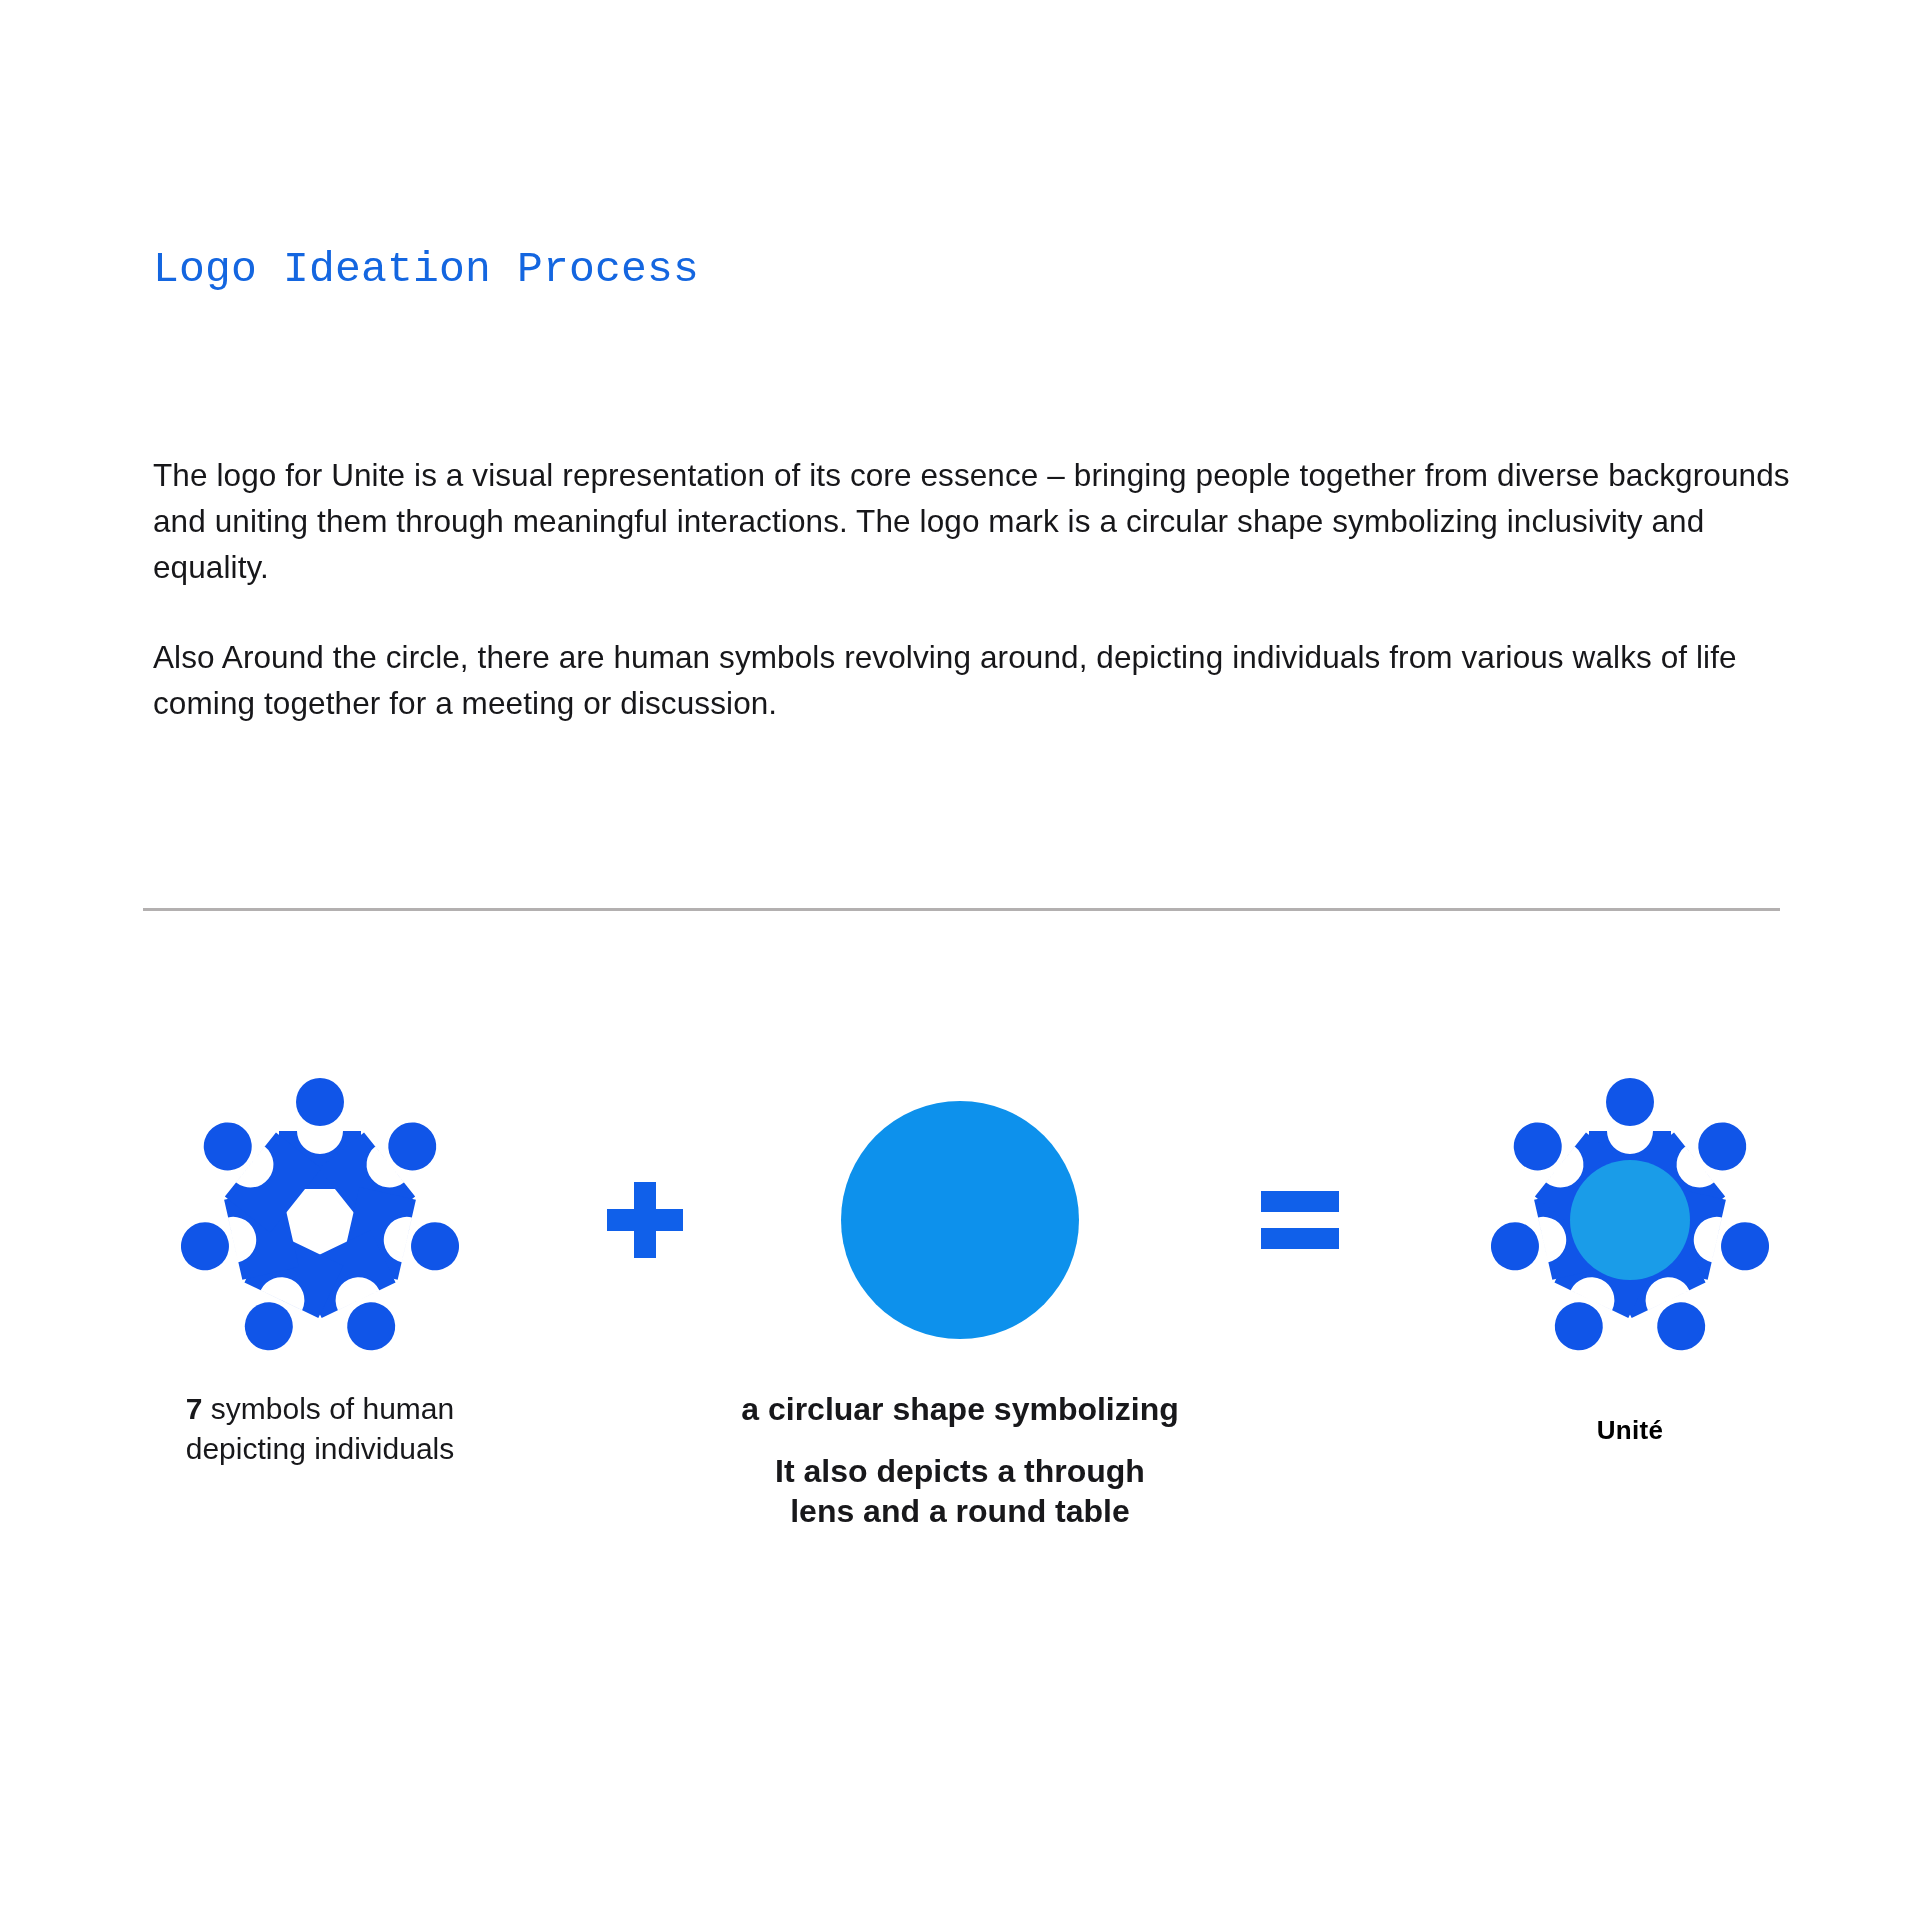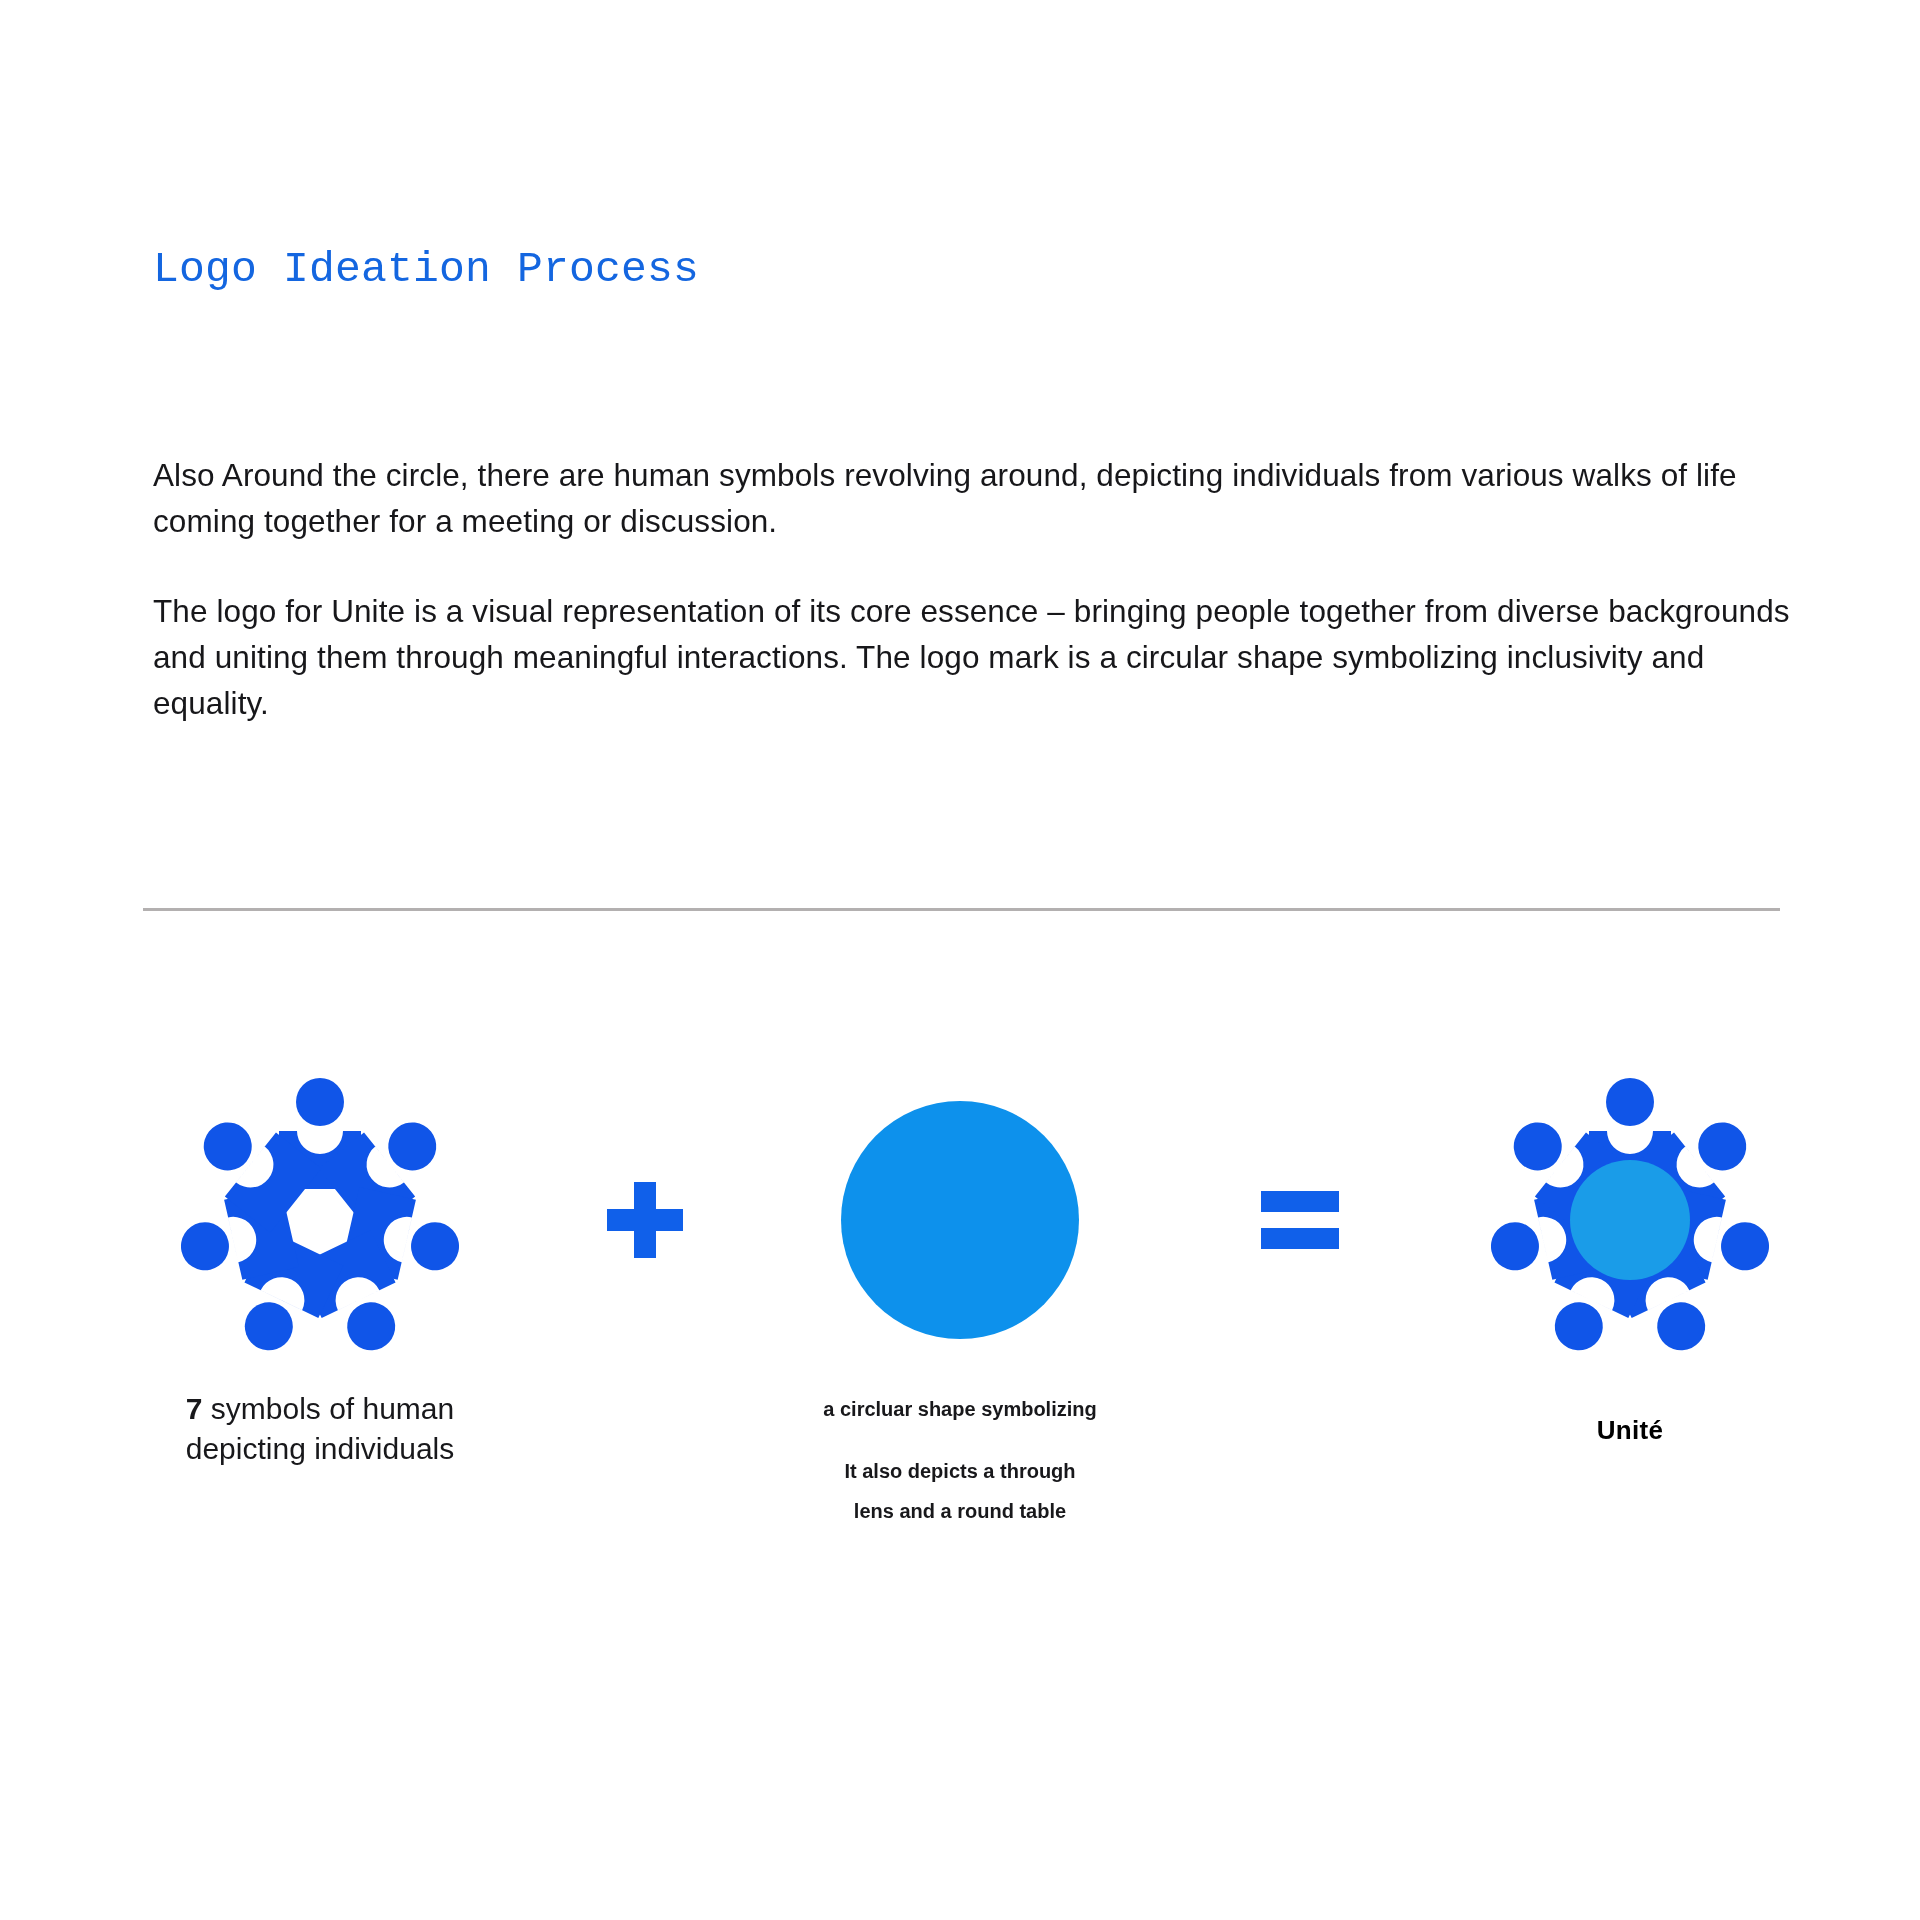--- a/index.html
+++ b/index.html
@@ -90,21 +90,21 @@
 
   .caption {
     margin-top: 4px;
     font-size: 30px;
     line-height: 40px;
     color: #18181b;
     font-weight: 400;
   }
   .caption.bold {
     font-weight: 700;
-    font-size: 20px;
+    font-size: 32px;
     line-height: 40px;
   }
   .caption .hl { font-weight: 700; }
   .caption-block + .caption-block { margin-top: 22px; }
 
   .caption-unite {
     margin-top: 30px;
     font-size: 26px;
     font-weight: 700;
     color: #000000;
@@ -159,22 +159,22 @@
   svg { display: block; overflow: visible; }
 </style>
 </head>
 <body>
 
 <div class="slide">
 
   <div class="page-title">Logo Ideation Process</div>
 
   <div class="body-copy">
+    <p>The logo for Unite is a visual representation of its core essence – bringing people together from diverse backgrounds and uniting them through meaningful interactions. The logo mark is a circular shape symbolizing inclusivity and equality.</p>
     <p>Also Around the circle, there are human symbols revolving around, depicting individuals from various walks of life coming together for a meeting or discussion.</p>
-    <p>The logo for Unite is a visual representation of its core essence – bringing people together from diverse backgrounds and uniting them through meaningful interactions. The logo mark is a circular shape symbolizing inclusivity and equality.</p>
   </div>
 
   <div class="divider"></div>
 
   <div class="equation">
 
     <div class="eq-col col-people">
       <div class="art">
         <svg width="300" height="300" viewBox="0 0 300 300" aria-hidden="true">
           <defs>

